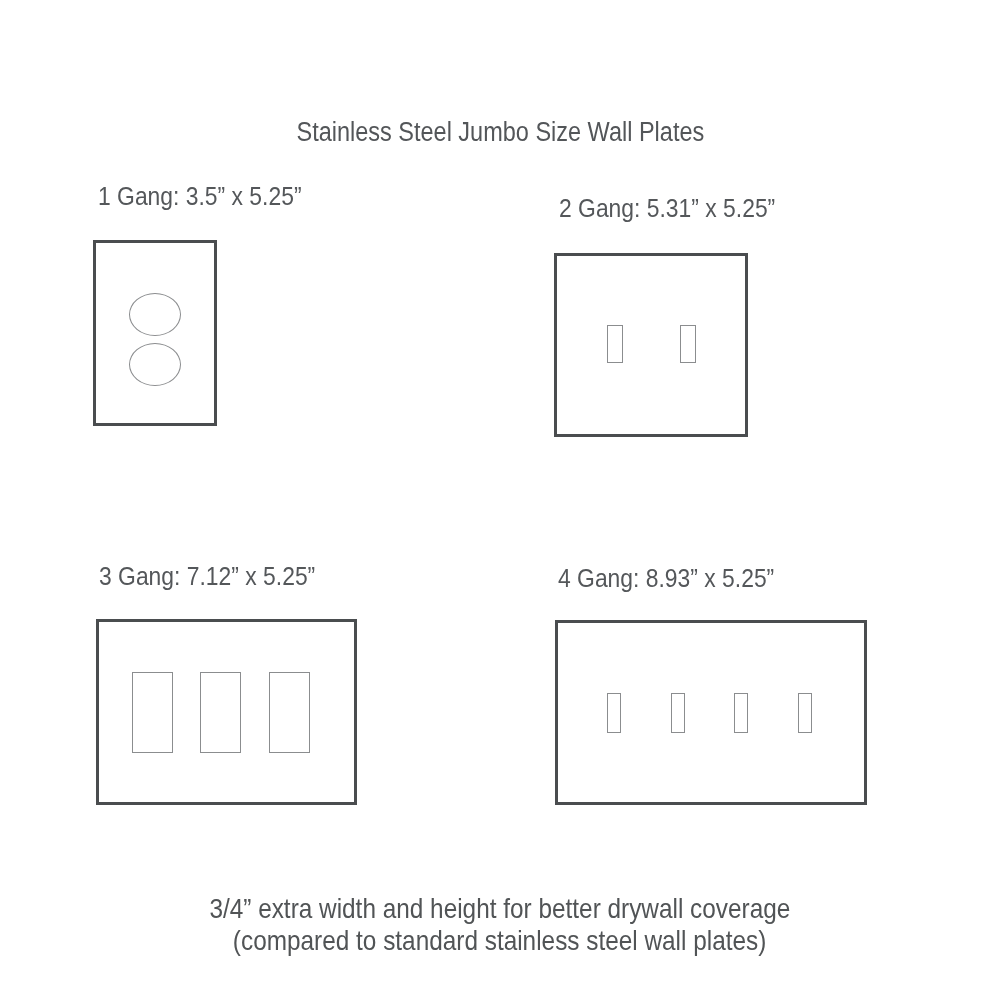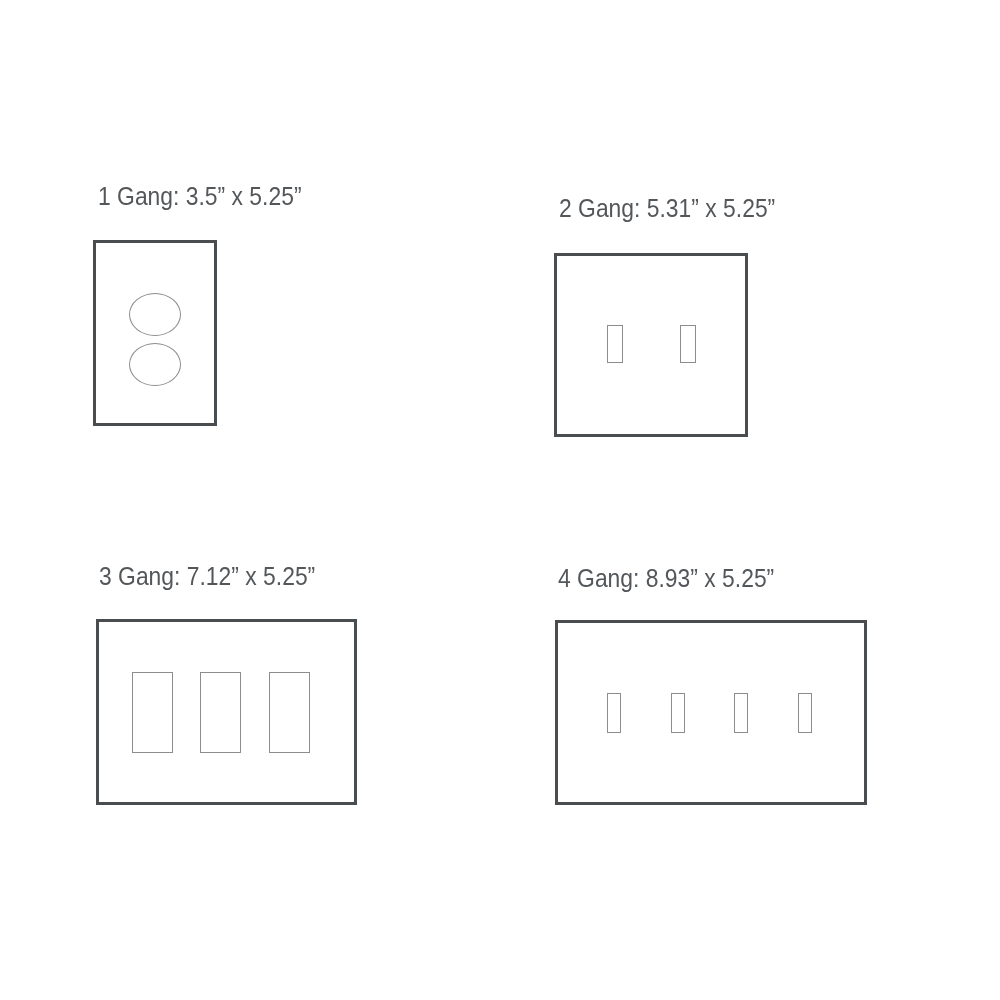--- a/index.html
+++ b/index.html
@@ -51,20 +51,23 @@
   .oval { border-radius: 50%; }
   .caption-line { font-size: 28px; color: #515456; }
   .caption-1 { top: 895px; }
   .caption-2 { top: 927px; }
 </style>
 </head>
 <body>
 
 <div class="canvas">
 
+  <div class="center-line subtitle-line">
+    <span class="condensed">Stainless Steel Jumbo Size Wall Plates</span>
+  </div>
 
   <div class="panel-label" style="left:98px; top:183px;">1 Gang: 3.5” x 5.25”</div>
   <div class="plate" style="left:93px; top:240px; width:124px; height:186px;">
     <div class="opening oval" style="left:33px; top:50px; width:52px; height:43px;"></div>
     <div class="opening oval" style="left:33px; top:100px; width:52px; height:43px;"></div>
   </div>
 
   <div class="panel-label" style="left:559px; top:195px;">2 Gang: 5.31” x 5.25”</div>
   <div class="plate" style="left:554px; top:253px; width:194px; height:184px;">
     <div class="opening" style="left:50px; top:69px; width:16px; height:38px;"></div>
@@ -79,14 +82,20 @@
   </div>
 
   <div class="panel-label" style="left:558px; top:565px;">4 Gang: 8.93” x 5.25”</div>
   <div class="plate" style="left:555px; top:620px; width:312px; height:185px;">
     <div class="opening" style="left:49px; top:70px; width:14px; height:40px;"></div>
     <div class="opening" style="left:113px; top:70px; width:14px; height:40px;"></div>
     <div class="opening" style="left:176px; top:70px; width:14px; height:40px;"></div>
     <div class="opening" style="left:240px; top:70px; width:14px; height:40px;"></div>
   </div>
 
+  <div class="center-line caption-line caption-1">
+    <span class="condensed">3/4” extra width and height for better drywall coverage</span>
+  </div>
+  <div class="center-line caption-line caption-2">
+    <span class="condensed">(compared to standard stainless steel wall plates)</span>
+  </div>
 
 </div>
 
 </body></html>

